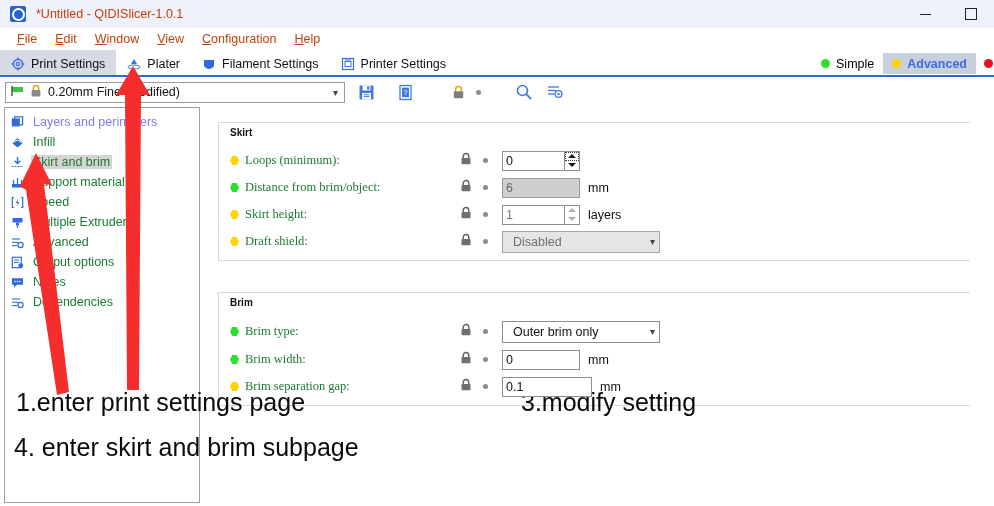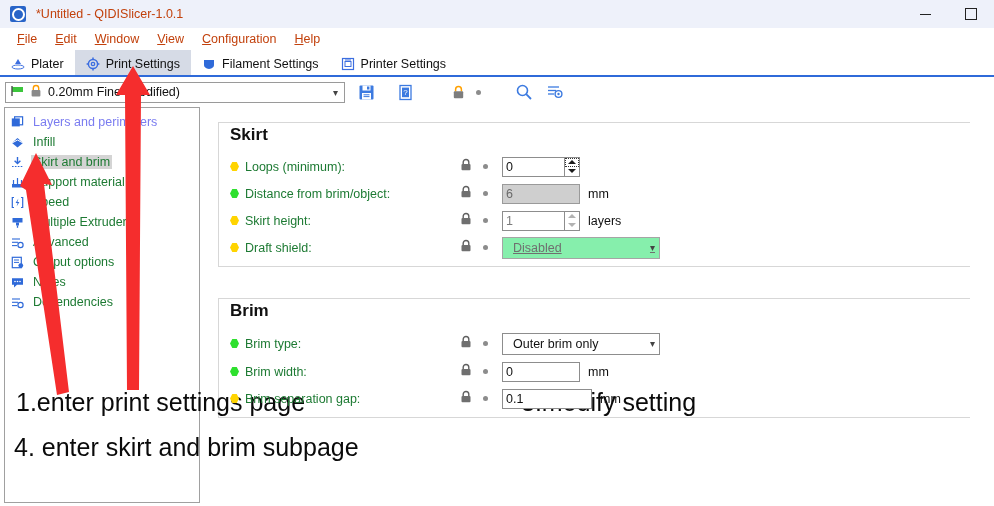--- a/index.html
+++ b/index.html
@@ -74,28 +74,28 @@
 
   
   .panel{position:absolute;left:208px;top:0;right:4px;bottom:0;}
   .group{position:relative;margin:8px 12px 0 10px;padding:10px 0 8px 0;}
   .group-box{
     position:absolute;left:0;right:8px;top:7px;bottom:2px;
     border:1px solid #d7d7d7;border-right:none;
   }
   .group-title{
     position:relative;display:inline-block;background:#fff;
-    padding:0 6px 0 8px;margin-left:4px;font-size:17px;font-weight:bold;color:#111;
+    padding:0 6px 0 8px;margin-left:4px;font-size:10px;font-weight:bold;color:#111;
     z-index:2;
   }
   .rows{position:relative;z-index:2;padding:8px 0 0 12px;}
   .row{height:27px;display:flex;align-items:center;}
   .row .bullet{width:9px;height:9px;margin-right:6px;
                clip-path:polygon(25% 0,75% 0,100% 50%,75% 100%,25% 100%,0 50%);}
-  .row .name{font-size:12.5px;color:#1d7a33;width:215px;}
+  .row .name{font-size:12.5px;color:#1d7a33;width:215px;font-family:Liberation Serif, serif;}
   .row .locks{width:42px;display:flex;align-items:center;gap:11px;}
   .row .greydot{width:5px;height:5px;border-radius:50%;background:#8c8c8c;display:block;}
   .field{display:flex;align-items:center;}
   .unit{margin-left:8px;font-size:12.5px;color:#111;}
 
   input.txt{
     width:72px;height:20px;box-sizing:border-box;border:1px solid #8d8d8d;
     background:#fff;font-family:"Liberation Sans",sans-serif;font-size:12.5px;
     color:#111;padding:0 3px;outline:none;
   }
@@ -110,21 +110,21 @@
   .spinbtns.focused .up{outline:1px dotted #333;outline-offset:-1px;}
   .arrowtri{width:0;height:0;border-left:4px solid transparent;border-right:4px solid transparent;}
   .up .arrowtri{border-bottom:4px solid #1b1b1b;}
   .dn .arrowtri{border-top:4px solid #1b1b1b;}
   .up .arrowtri.g{border-bottom-color:#b2b2b2;}
   .dn .arrowtri.g{border-top-color:#b2b2b2;}
   .select{
     width:158px;height:22px;box-sizing:border-box;border:1px solid #8d8d8d;background:#fff;
     display:flex;align-items:center;padding:0 4px 0 10px;font-size:12.5px;color:#111;
   }
-  .select.dis{background:#86efac;color:#6f6f6f;border-color:#a5a5a5;text-decoration:underline;}
+  .select.dis{background:#e5e5e5;color:#6f6f6f;border-color:#a5a5a5;}
   .select .sv{flex:1;}
   .select .sc{font-size:10px;color:#444;}
 
   
   .anno{position:absolute;font-size:25px;color:#0a0a0a;white-space:nowrap;
         font-family:"Liberation Sans",sans-serif;}
   .arrows{position:absolute;left:0;top:0;width:994px;height:506px;pointer-events:none;}
 </style>
 </head>
 <body>
@@ -147,63 +147,76 @@
 <div class="menubar">
   <div class="menu-item"><u>F</u><span>ile</span></div>
   <div class="menu-item"><u>E</u>dit</div>
   <div class="menu-item"><u>W</u>indow</div>
   <div class="menu-item"><u>V</u>iew</div>
   <div class="menu-item"><u>C</u>onfiguration</div>
   <div class="menu-item"><u>H</u>elp</div>
 </div>
 
 <div class="tabbar">
-  <div class="tab">
-    <span class="tab-icons">
-      <svg width="14" height="14" viewBox="0 0 14 14">
-        <ellipse cx="7" cy="10" rx="6" ry="2" fill="none" stroke="#3c6ee0" stroke-width="1"></ellipse>
-        <path d="M7 2 L10 7 L4 7 Z" fill="#3c6ee0"></path>
-      </svg>
-    </span>
-    <span>Plater</span>
-  </div>
   <div class="tab active">
     <span class="tab-icons">
       <svg width="14" height="14" viewBox="0 0 14 14">
         <circle cx="7" cy="7" r="4.6" fill="none" stroke="#3c6ee0" stroke-width="1.5"></circle>
         <circle cx="7" cy="7" r="1.7" fill="none" stroke="#3c6ee0" stroke-width="1.3"></circle>
         <g stroke="#3c6ee0" stroke-width="1.5">
           <line x1="7" y1="0.6" x2="7" y2="2.4"></line>
             <line x1="7" y1="11.6" x2="7" y2="13.4"></line>
           <line x1="0.6" y1="7" x2="2.4" y2="7"></line>
             <line x1="11.6" y1="7" x2="13.4" y2="7"></line>
         </g>
       </svg>
     </span>
     <span>Print Settings</span>
   </div>
   <div class="tab">
     <span class="tab-icons">
       <svg width="14" height="14" viewBox="0 0 14 14">
+        <ellipse cx="7" cy="10" rx="6" ry="2" fill="none" stroke="#3c6ee0" stroke-width="1"></ellipse>
+        <path d="M7 2 L10 7 L4 7 Z" fill="#3c6ee0"></path>
+      </svg>
+    </span>
+    <span>Plater</span>
+  </div>
+  <div class="tab">
+    <span class="tab-icons">
+      <svg width="14" height="14" viewBox="0 0 14 14">
         <path d="M2 3 h10 v5 q0 3 -5 4 q-5 -1 -5 -4 z" fill="#2f6ad9"></path>
       </svg>
     </span>
     <span>Filament Settings</span>
   </div>
   <div class="tab">
     <span class="tab-icons">
       <svg width="14" height="14" viewBox="0 0 14 14">
         <rect x="1.5" y="1.5" width="11" height="11" fill="none" stroke="#3c6ee0" stroke-width="1.2"></rect>
         <rect x="4" y="4.5" width="6" height="5" fill="none" stroke="#3c6ee0" stroke-width="1"></rect>
         <line x1="4" y1="3" x2="10" y2="3" stroke="#3c6ee0" stroke-width="1"></line>
       </svg>
     </span>
     <span>Printer Settings</span>
   </div>
 
+  <div class="modebox">
+    <div class="mode">
+      <span class="dot" style="background:#2ee02e"></span>
+      <span>Simple</span>
+    </div>
+    <div class="mode sel">
+      <span class="dot" style="background:#ffd400"></span>
+      <span>Advanced</span>
+    </div>
+    <div class="mode" style="padding:0 0 0 8px;overflow:hidden;width:10px;">
+      <span class="dot" style="background:#e81123"></span>
+    </div>
+  </div>
   <div class="tab-underline"></div>
 </div>
 
 <div class="presetbar">
   <div class="combo">
     <span class="flag">
       <svg width="16" height="14" viewBox="0 0 16 14">
         <path d="M2 3 h11 v5 h-11 z" fill="#3cc63c"></path>
         <line x1="2" y1="2" x2="2" y2="12" stroke="#4a4a4a" stroke-width="1.4"></line>
       </svg>

